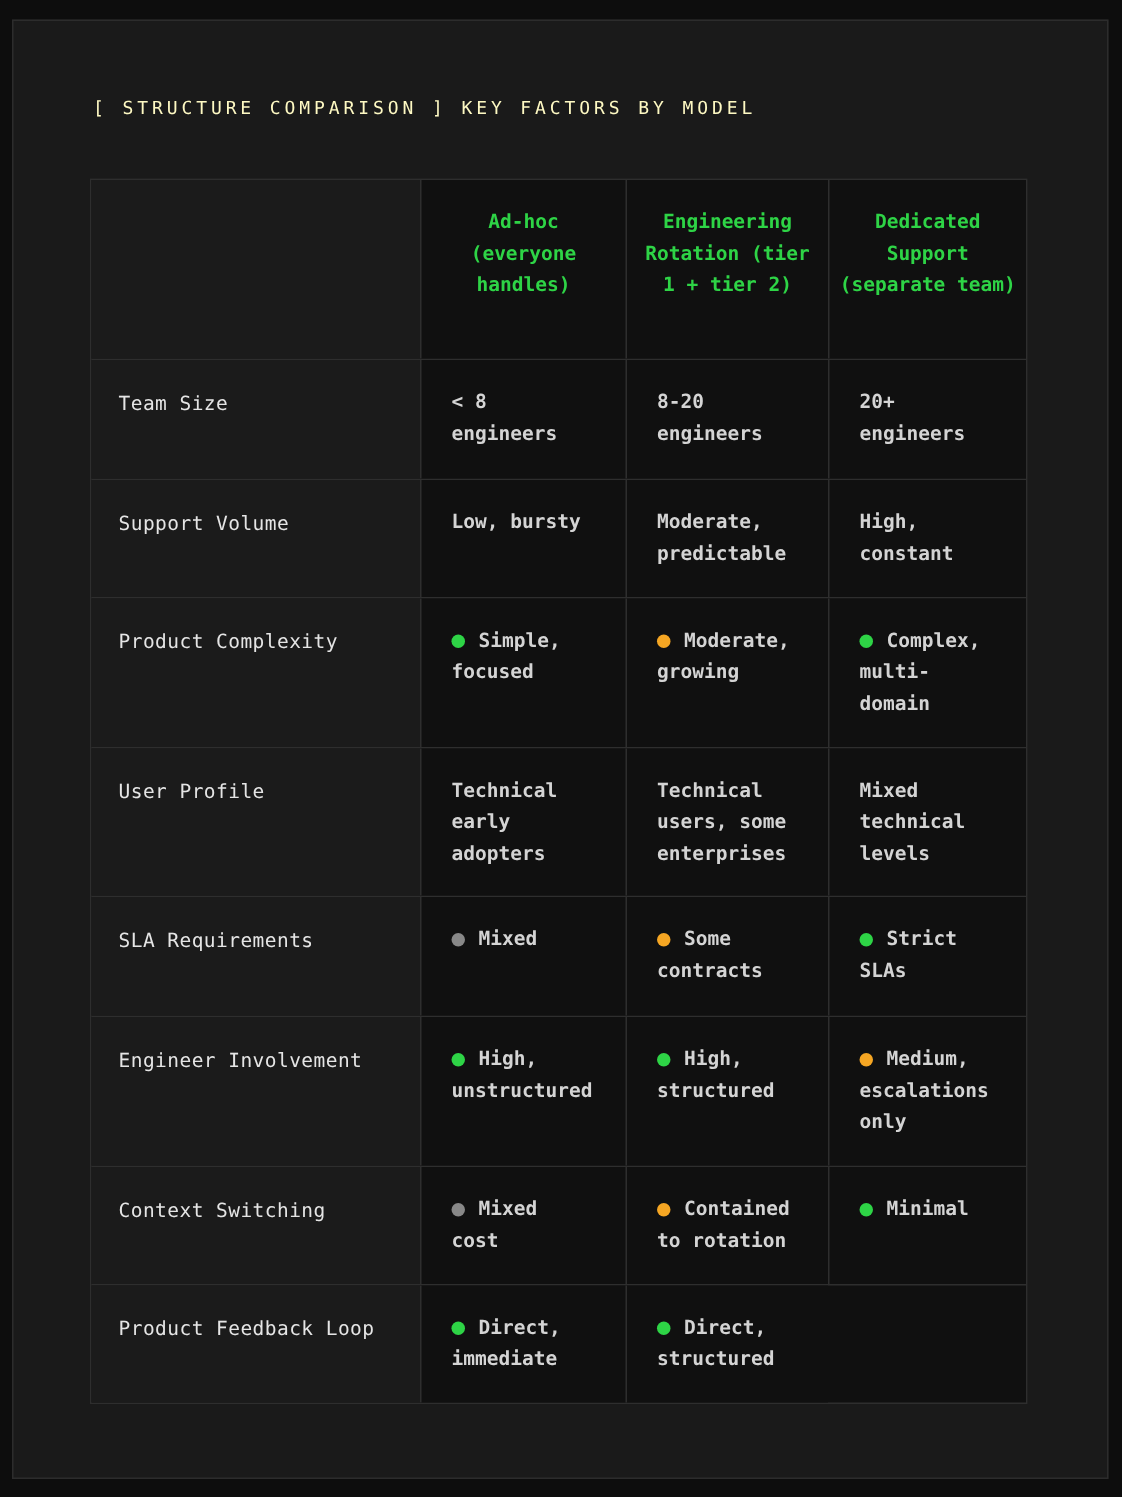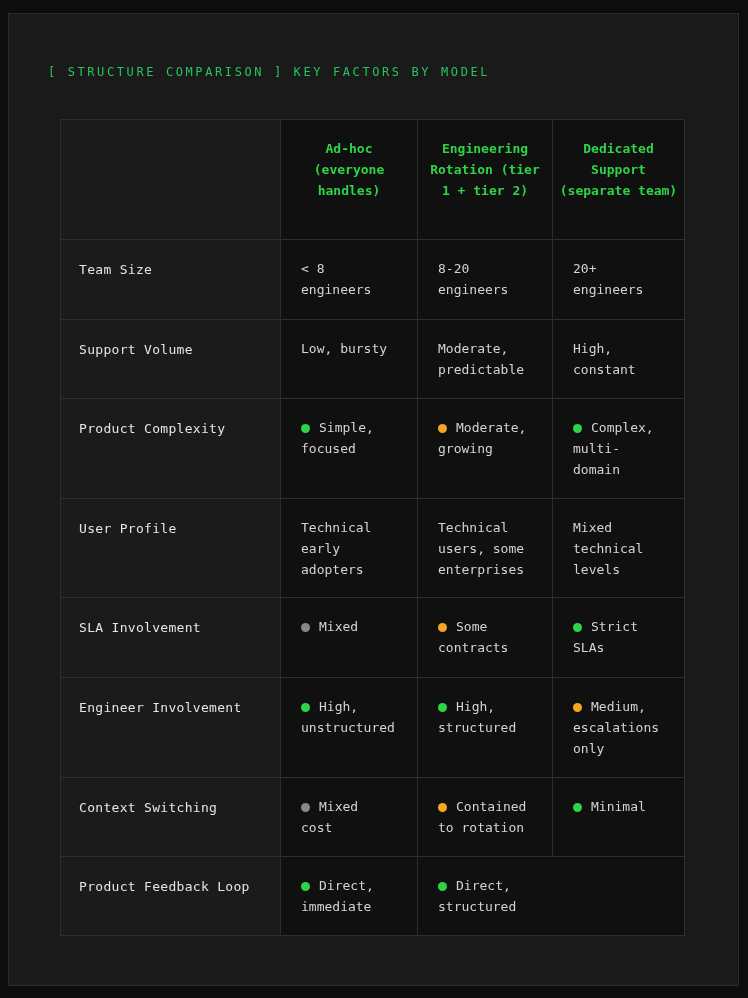--- a/index.html
+++ b/index.html
@@ -15,24 +15,24 @@
     position: absolute;
     left: 8px;
     right: 9px;
     top: 13px;
     bottom: 12px;
     background: #1a1a1a;
     border: 1px solid #2c2c2c;
     box-sizing: border-box;
   }
   .title {
-    margin: 51px 0 0 39px;
+    margin: 51px 0 0 53px;
     font-size: 12px;
     letter-spacing: 2.6px;
-    color: #22c55e;
+    color: #fef9c3;
     white-space: nowrap;
   }
   .table {
     margin: 40px 0 16px 51px;
     width: 625px;
     border: 1px solid #2e2e2e;
     box-sizing: border-box;
     background: #101010;
   }
   .row {
@@ -43,21 +43,21 @@
   .row + .row { border-top: 1px solid #2e2e2e; }
   .cell {
     box-sizing: border-box;
     padding: 18px 20px;
     font-size: 13px;
     line-height: 21px;
     color: #d4d4d4;
     background: #101010;
     overflow: hidden;
   }
-  .cell + .cell { border-left: 1px solid #2e2e2e; }
+  .cell + .cell { border-left: 1px solid #2e2e2e; font-weight: bold; }
   .cell.label {
     background: #1b1b1b;
     padding: 19px 18px;
     color: #e5e5e5;
     letter-spacing: 0.3px;
   }
   .cell.header {
     text-align: center;
     font-weight: bold;
     color: #2ed446;
@@ -114,21 +114,21 @@
     </div>
 
     <div class="row r-lg2">
       <div class="cell label">User Profile</div>
       <div class="cell"><span>Technical early adopters</span></div>
       <div class="cell"><span>Technical users, some enterprises</span></div>
       <div class="cell"><span>Mixed technical levels</span></div>
     </div>
 
     <div class="row r-sm">
-      <div class="cell label">SLA Involvement</div>
+      <div class="cell label">SLA Requirements</div>
       <div class="cell"><span class="dot" style="background: rgb(136, 136, 136);"></span><span>Mixed</span></div>
       <div class="cell"><span class="dot" style="background: rgb(245, 166, 35);"></span><span>Some contracts</span></div>
       <div class="cell"><span class="dot" style="background: rgb(46, 212, 70);"></span><span>Strict SLAs</span></div>
     </div>
 
     <div class="row r-lg">
       <div class="cell label">Engineer Involvement</div>
       <div class="cell"><span class="dot" style="background: rgb(46, 212, 70);"></span><span>High, unstructured</span></div>
       <div class="cell"><span class="dot" style="background: rgb(46, 212, 70);"></span><span>High, structured</span></div>
       <div class="cell"><span class="dot" style="background: rgb(245, 166, 35);"></span><span>Medium, escalations only</span></div>

